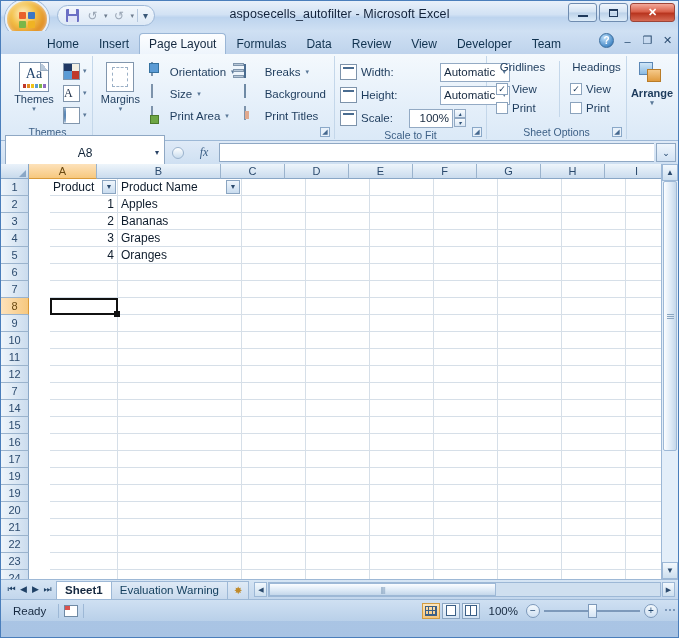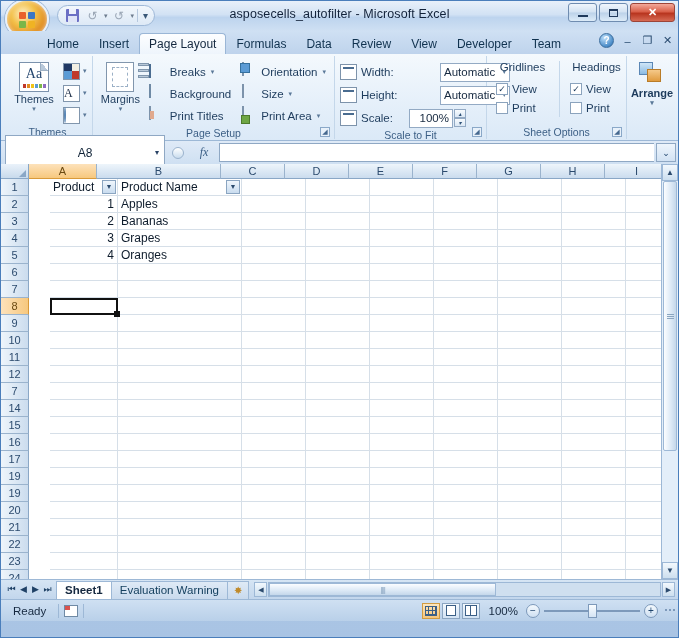--- a/index.html
+++ b/index.html
@@ -470,52 +470,51 @@
 
     <div class="group" style="width:242px">
       <div class="group-body">
         <div class="bigbtn" style="width:50px">
           <span class="ico-margins"></span>
           <span class="lbl">Margins</span>
           <span class="dd">▾</span>
         </div>
         <div class="medcol">
           <div class="medbtn">
-            <span class="m-ico"><span class="m-breaks"><i></i><i></i><i></i></span></span>
-            <span>Breaks</span>
-            <span class="dd-caret">▾</span>
-          </div>
-          <div class="medbtn">
-            <span class="m-ico"><span class="m-bg"></span></span>
-            <span>Background</span>
-          </div>
-          <div class="medbtn">
-            <span class="m-ico"><span class="m-titles"></span></span>
-            <span>Print Titles</span>
-          </div>
-        </div>
-        <div class="medcol">
-          <div class="medbtn">
             <span class="m-ico"><span class="m-page land blue"></span></span>
             <span>Orientation</span>
             <span class="dd-caret">▾</span>
           </div>
           <div class="medbtn">
             <span class="m-ico"><span class="m-page"></span></span>
             <span>Size</span>
             <span class="dd-caret">▾</span>
           </div>
           <div class="medbtn">
             <span class="m-ico"><span class="m-page green"></span></span>
             <span>Print Area</span>
             <span class="dd-caret">▾</span>
           </div>
         </div>
+        <div class="medcol">
+          <div class="medbtn">
+            <span class="m-ico"><span class="m-breaks"><i></i><i></i><i></i></span></span>
+            <span>Breaks</span>
+            <span class="dd-caret">▾</span>
+          </div>
+          <div class="medbtn">
+            <span class="m-ico"><span class="m-bg"></span></span>
+            <span>Background</span>
+          </div>
+          <div class="medbtn">
+            <span class="m-ico"><span class="m-titles"></span></span>
+            <span>Print Titles</span>
+          </div>
+        </div>
       </div>
-      <div class="group-title">Page Setup</div>
       <div class="dlg-launch">◢</div>
     </div>
 
     <div class="group" style="width:152px">
       <div class="group-body" style="flex-direction:column; gap:1px; padding-top:3px;">
         <div class="sfrow">
           <span class="sf-ico"></span>
           <span class="sf-lbl">Width:</span>
           <span class="combo">
             <span class="cv">Automatic</span>

